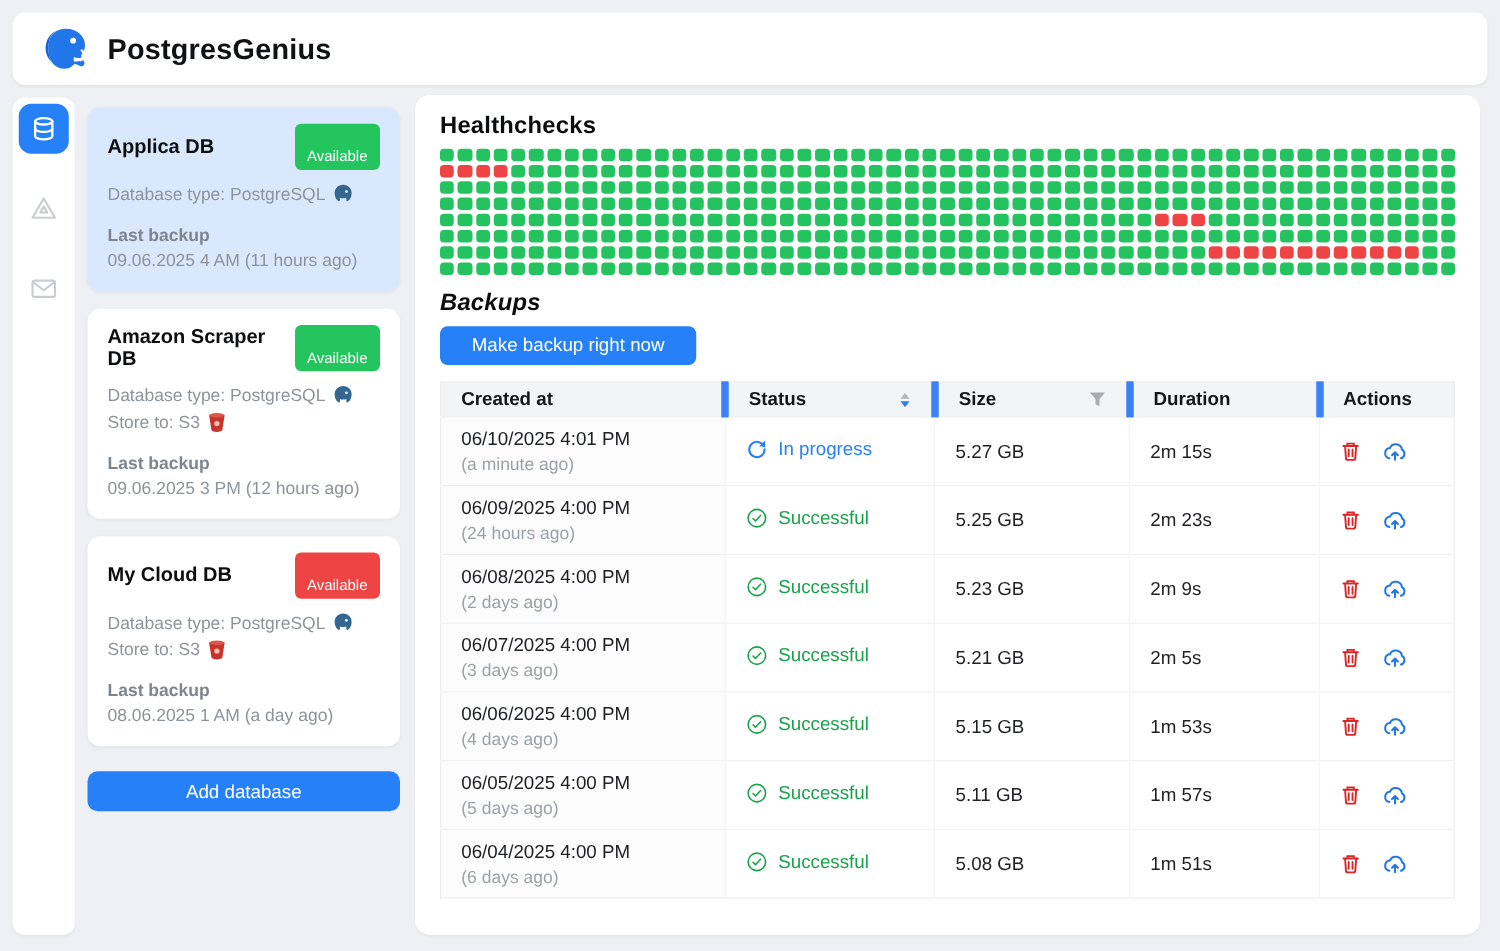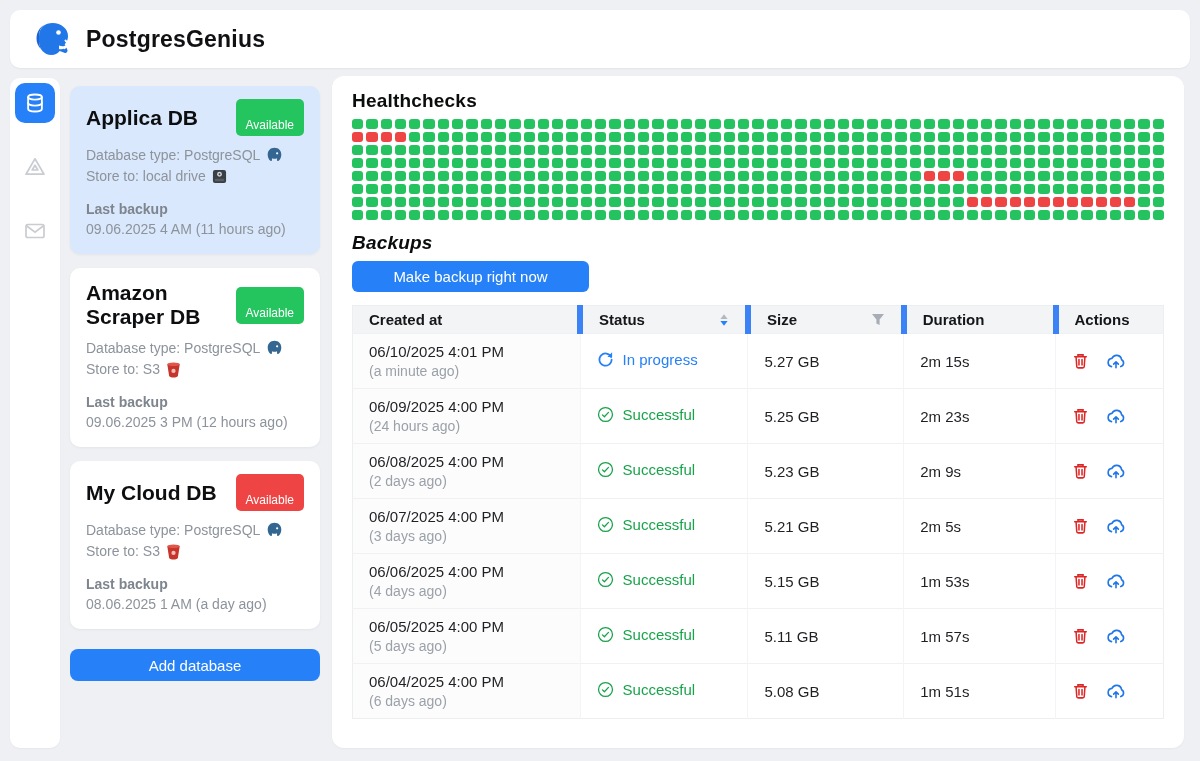--- a/index.html
+++ b/index.html
@@ -28,21 +28,21 @@
     box-shadow:0 1px 2px rgba(0,0,0,.04);
   }
   .rail-btn { width:40px; height:40px; border-radius:10px; display:flex; align-items:center; justify-content:center; cursor:pointer; }
   .rail-btn.active { background:var(--accent); }
 
   
   .db-list { position:absolute; left:70px; top:86px; width:250px; display:flex; flex-direction:column; gap:14px; }
   .db-card { background:#fff; border-radius:10px; padding:13px 16px 15px; box-shadow:0 1px 3px rgba(0,0,0,.05); }
   .db-card.selected { background:#d9e8fc; }
   .db-title-row { display:flex; justify-content:space-between; align-items:center; margin-bottom:9px; }
-  .db-name { font-size:21px; font-weight:700; color:#0d0e10; }
+  .db-name { font-size:16px; font-weight:700; color:#0d0e10; }
   .badge { font-size:12px; color:#fff; padding:19px 10px 4px; border-radius:5px; }
   .db-meta { display:flex; align-items:center; gap:6px; font-size:14px; color:#8d939b; line-height:21px; }
   .db-meta .icon { display:inline-flex; }
   .last-backup-label { margin-top:12px; font-size:14px; font-weight:700; color:#7e858e; line-height:20px; }
   .last-backup-value { font-size:14px; color:#8d939b; line-height:20px; }
   .add-db-btn {
     width:100%; height:32px; border:none; border-radius:8px; background:var(--accent);
     color:#fff; font-size:15px; font-family:inherit; cursor:pointer; margin-top:6px;
   }
 
@@ -52,21 +52,21 @@
     background:#fff; border-radius:12px; padding:14px 20px 18px;
     box-shadow:0 1px 2px rgba(0,0,0,.04);
   }
   .section-title { font-size:19px; font-weight:800; color:#0b0c0d; letter-spacing:.2px; }
   .health-grid { display:grid; gap:3px; margin:7px 0 12px; }
   .hc-cell { height:10px; border-radius:3px; background:var(--ok); }
   .hc-cell.bad { background:var(--danger); }
 
   .backups-head { margin-top:10px;font-style:italic; }
   .make-backup-btn {
-    margin:7px 0 13px; width:237px; height:31px; border:none; border-radius:6px;
+    margin:7px 0 13px; width:205px; height:31px; border:none; border-radius:6px;
     background:var(--accent); color:#fff; font-size:15px; font-family:inherit; cursor:pointer;
   }
 
   
   table { width:100%; border-collapse:collapse; font-size:15px; border:1px solid #eceef0; }
   th {
     background:#f3f4f5; text-align:left; font-weight:700; color:#141619;
     padding:5px 16px; border-left:6px solid #3b82f6;
   }
   th:first-child { border-left:none; }
@@ -134,32 +134,20 @@
       <span class="badge" style="background: rgb(36, 196, 95);">Available</span>
     </div>
     <div class="db-meta">
       <span class="meta-text">Database type: PostgreSQL</span>
       <span class="icon">
         <svg width="17" height="17" viewBox="0 0 20 20">
           <path fill="#336791" d="M10 1C5.2 1 2 4.4 2 9c0 3.1 1.3 5.6 3.2 7.1.8.6 1.8.1 1.8-.9v-2.1c.9.4 1.9.6 3 .6s2.1-.2 3-.6v2.1c0 1 1 1.5 1.8.9C16.7 14.6 18 12.1 18 9c0-4.6-3.2-8-8-8z"></path>
           <circle cx="13.1" cy="7.4" r="1.3" fill="#fff"></circle>
         </svg>
       </span>
-    </div>
-    <div class="db-meta">
-      <span class="meta-text">Store to: local drive</span>
-      <span class="icon icon-drive">
-        <svg width="15" height="15" viewBox="0 0 16 16">
-          <rect x="1" y="1" width="14" height="14" rx="2.2" fill="#3a3f45"></rect>
-          <circle cx="8" cy="5.6" r="2.6" fill="#cfd3d8"></circle>
-          <circle cx="8" cy="5.6" r="1" fill="#3a3f45"></circle>
-          <rect x="3" y="10.5" width="10" height="2.6" rx=".8" fill="#575d64"></rect>
-        </svg>
-      </span>
-
     </div>
     <div class="last-backup-label">Last backup</div>
     <div class="last-backup-value">09.06.2025 4 AM (11 hours ago)</div>
   </div>
 
   <div class="db-card">
     <div class="db-title-row">
       <span class="db-name">Amazon Scraper DB</span>
       <span class="badge" style="background: rgb(36, 196, 95);">Available</span>
     </div>

